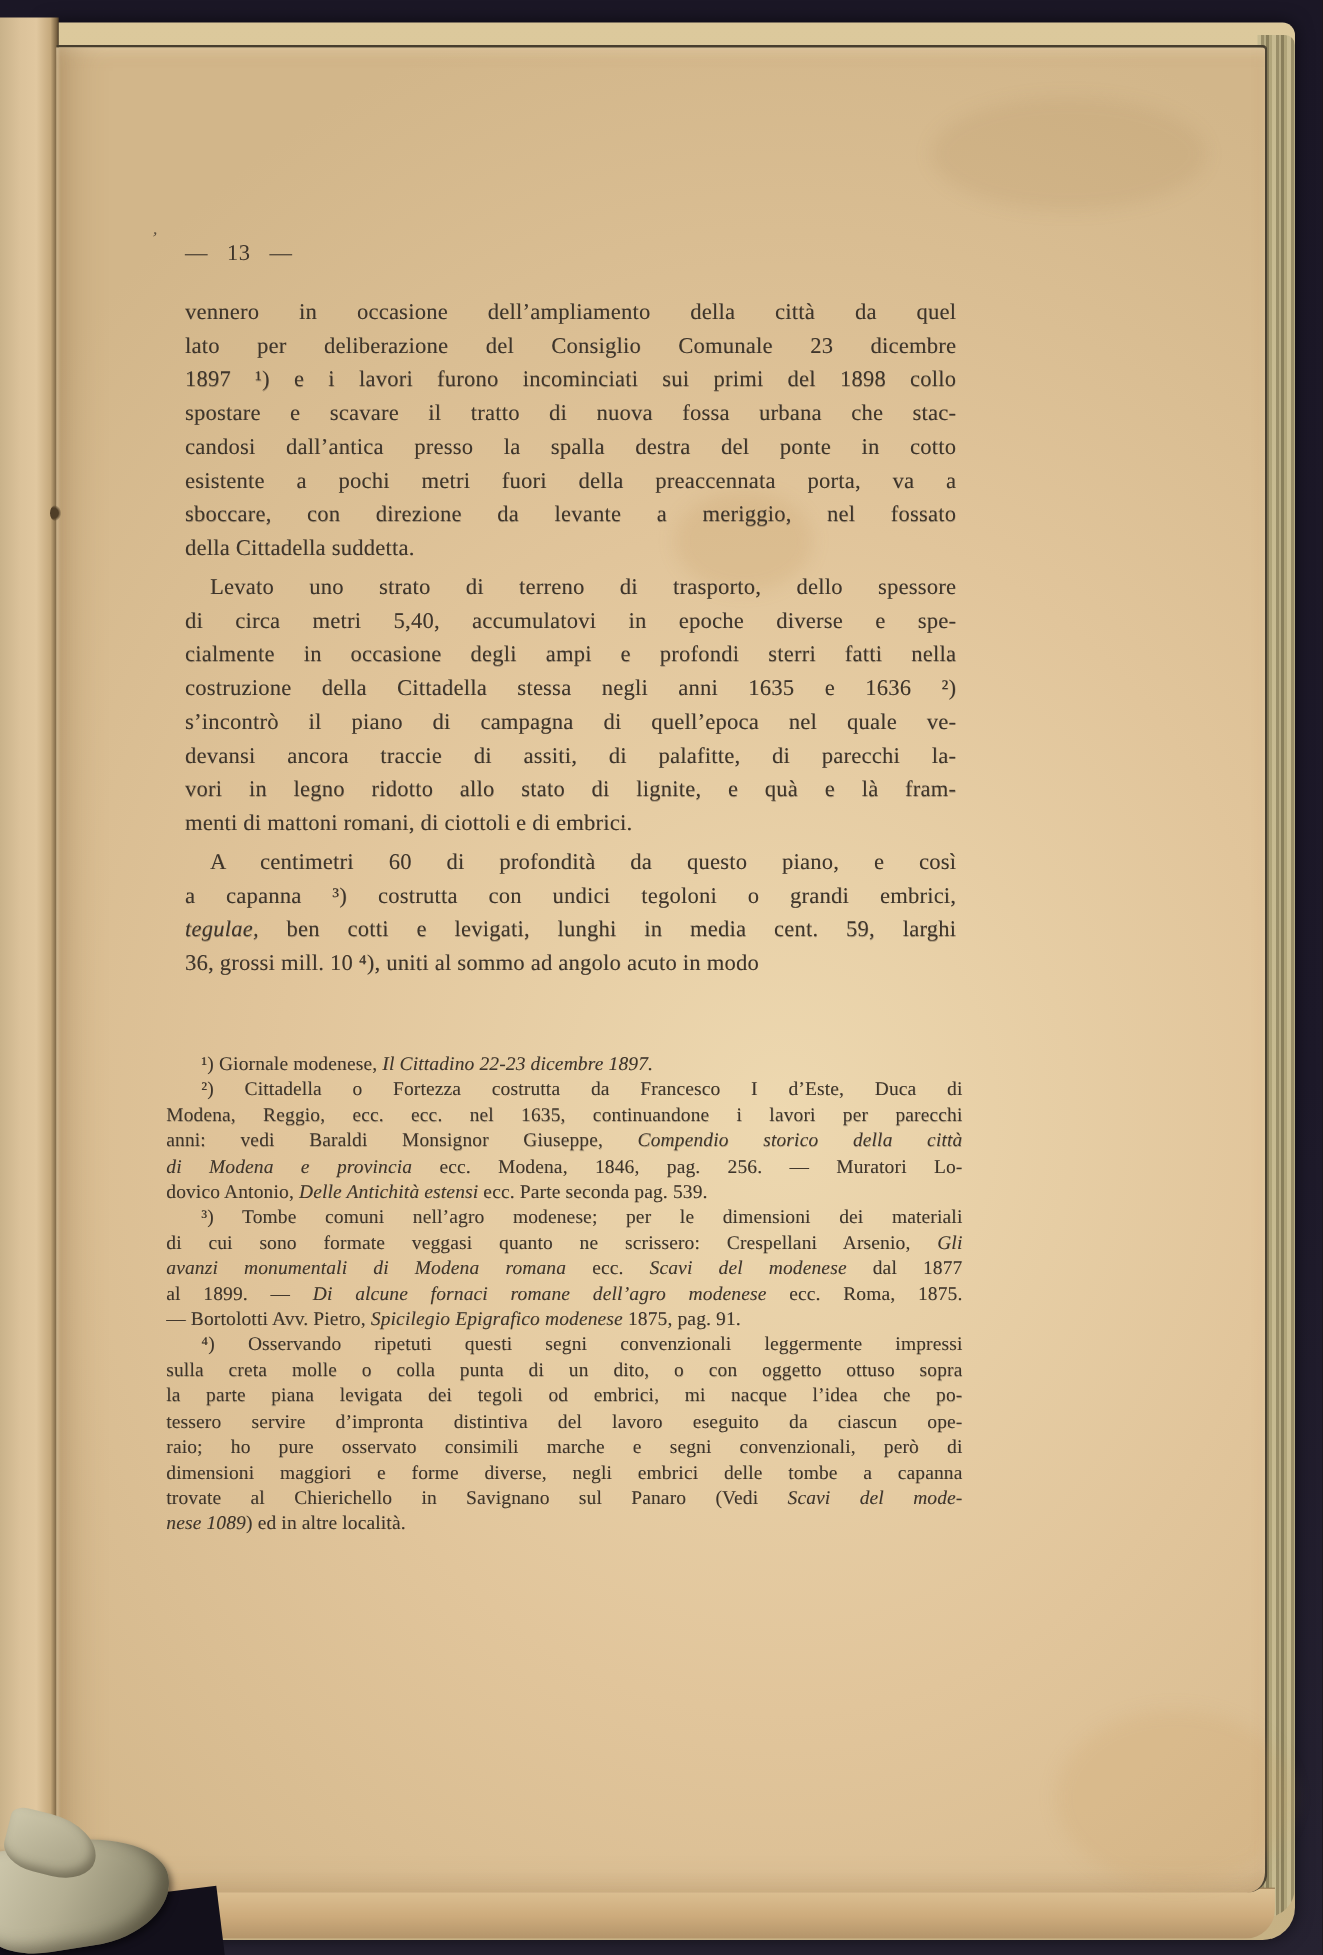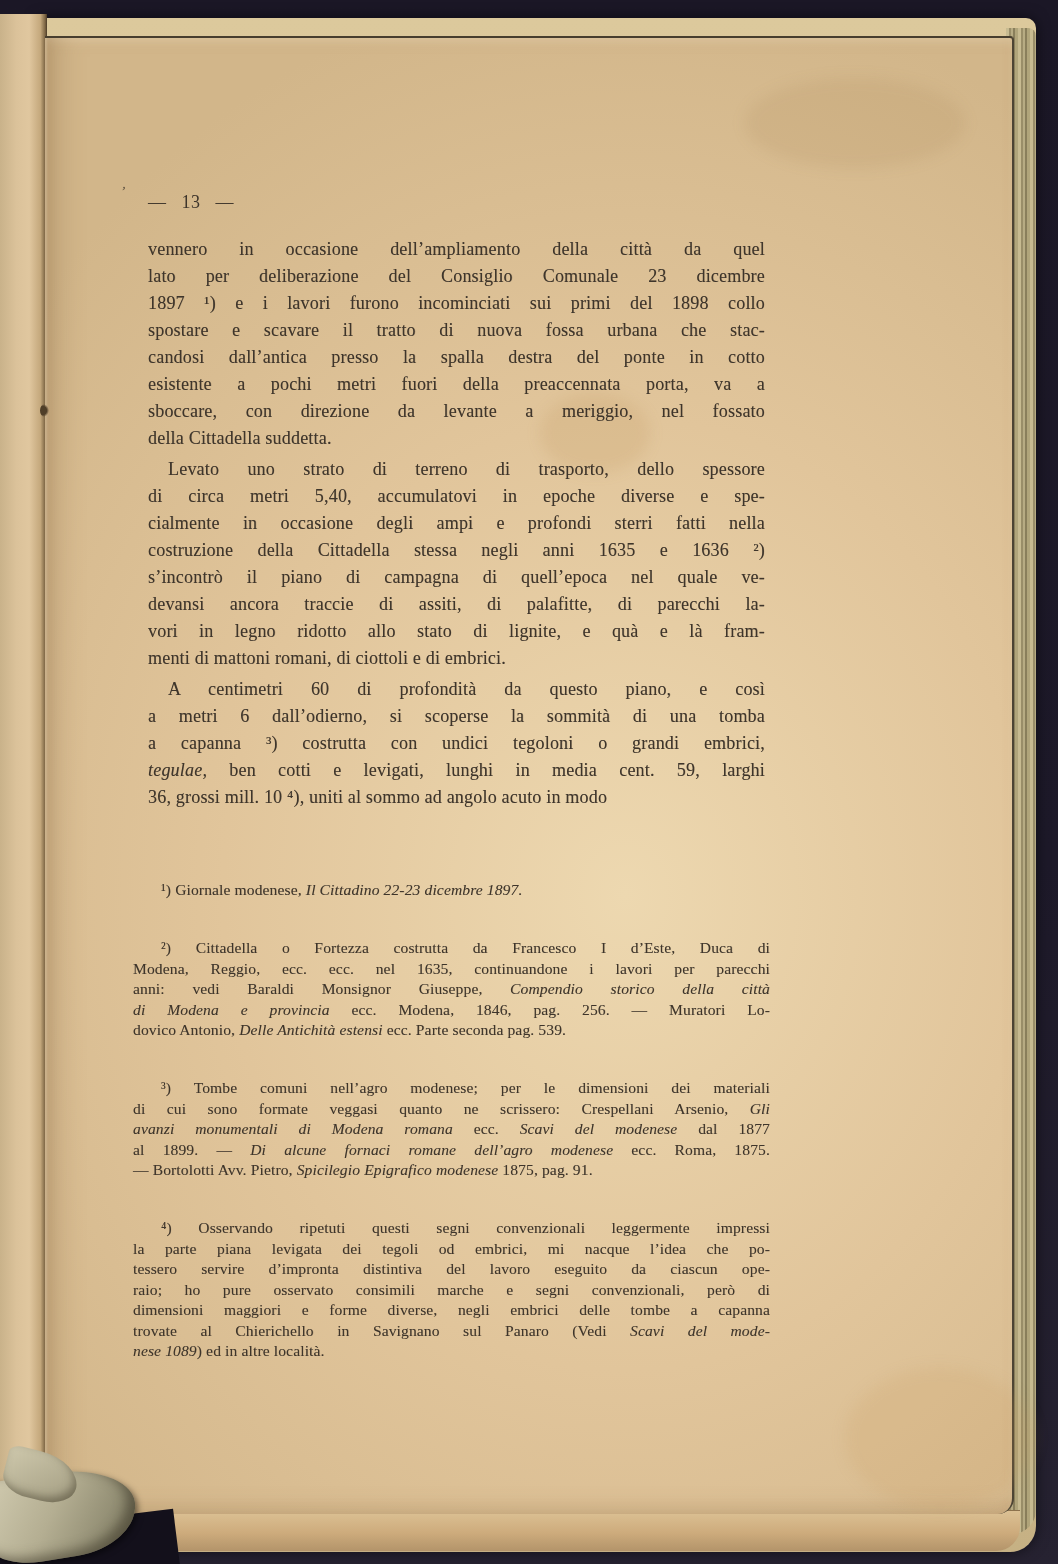--- a/index.html
+++ b/index.html
@@ -75,21 +75,21 @@
     font-size:18px;line-height:27px;letter-spacing:.2px;
     text-shadow:.3px .3px .4px rgba(62,53,43,.35);
   }
   .para + .para{margin-top:4px;}
   .para.indent .tline.first{text-indent:20px;font-family:Liberation Serif, serif;}
   .footnotes{
     position:absolute;left:88px;top:804px;width:637px;
     font-size:15.5px;line-height:20.4px;letter-spacing:.15px;
     text-shadow:.3px .3px .3px rgba(62,53,43,.3);
   }
-  .footnote .tline.first{text-indent:28px;margin-top:38px;}
+  .footnote .tline.first{text-indent:28px;}
   .tline{text-align:justify;}
   .tline.just{text-align-last:justify;}
   
   .corner-dark{
     position:absolute;left:-12px;top:1520px;width:190px;height:70px;
     background:#13101b;transform:rotate(-7deg);
   }
   .crumple{
     position:absolute;left:-14px;top:1472px;width:150px;height:86px;
     background:linear-gradient(125deg,#d3cdb2 0%,#b4ae92 45%,#8e8a70 80%,#6f6b55 100%);
@@ -140,21 +140,20 @@
           <div class="tline just"><span>di circa metri 5,40, accumulatovi in epoche diverse e spe-</span></div>
           <div class="tline just"><span>cialmente in occasione degli ampi e profondi sterri fatti nella</span></div>
           <div class="tline just"><span>costruzione della Cittadella stessa negli anni 1635 e 1636 ²)</span></div>
           <div class="tline just"><span>s’incontrò il piano di campagna di quell’epoca nel quale ve-</span></div>
           <div class="tline just"><span>devansi ancora traccie di assiti, di palafitte, di parecchi la-</span></div>
           <div class="tline just"><span>vori in legno ridotto allo stato di lignite, e quà e là fram-</span></div>
           <div class="tline"><span>menti di mattoni romani, di ciottoli e di embrici.</span></div>
         </div>
       <div class="para indent">
           <div class="tline just first"><span>A centimetri 60 di profondità da questo piano, e così</span></div>
-          <div class="tline just"><span>a metri 6 dall’odierno, si scoperse la sommità di una tomba</span></div>
           <div class="tline just"><span>a capanna ³) costrutta con undici tegoloni o grandi embrici,</span></div>
           <div class="tline just"><i>tegulae,</i><span> ben cotti e levigati, lunghi in media cent. 59, larghi</span></div>
           <div class="tline"><span>36, grossi mill. 10 ⁴), uniti al sommo ad angolo acuto in modo</span></div>
         </div>
     </div>
 
     <div class="footnotes">
       <div class="footnote">
           <div class="tline first"><span>¹) Giornale modenese, </span><i>Il Cittadino 22-23 dicembre 1897.</i></div>
         </div>
@@ -167,20 +166,21 @@
         </div>
       <div class="footnote">
           <div class="tline just first"><span>³) Tombe comuni nell’agro modenese; per le dimensioni dei materiali</span></div>
           <div class="tline just"><span>di cui sono formate veggasi quanto ne scrissero: Crespellani Arsenio, </span><i>Gli</i></div>
           <div class="tline just"><i>avanzi monumentali di Modena romana</i><span> ecc. </span><i>Scavi del modenese</i><span> dal 1877</span></div>
           <div class="tline just"><span>al 1899. — </span><i>Di alcune fornaci romane dell’agro modenese</i><span> ecc. Roma, 1875.</span></div>
           <div class="tline"><span>— Bortolotti Avv. Pietro, </span><i>Spicilegio Epigrafico modenese</i><span> 1875, pag. 91.</span></div>
         </div>
       <div class="footnote">
           <div class="tline just first"><span>⁴) Osservando ripetuti questi segni convenzionali leggermente impressi</span></div>
+          <div class="tline just"><span>sulla creta molle o colla punta di un dito, o con oggetto ottuso sopra</span></div>
           <div class="tline just"><span>la parte piana levigata dei tegoli od embrici, mi nacque l’idea che po-</span></div>
           <div class="tline just"><span>tessero servire d’impronta distintiva del lavoro eseguito da ciascun ope-</span></div>
           <div class="tline just"><span>raio; ho pure osservato consimili marche e segni convenzionali, però di</span></div>
           <div class="tline just"><span>dimensioni maggiori e forme diverse, negli embrici delle tombe a capanna</span></div>
           <div class="tline just"><span>trovate al Chierichello in Savignano sul Panaro (Vedi </span><i>Scavi del mode-</i></div>
           <div class="tline"><i>nese 1089</i><span>) ed in altre località.</span></div>
         </div>
     </div>
   </div>
 

